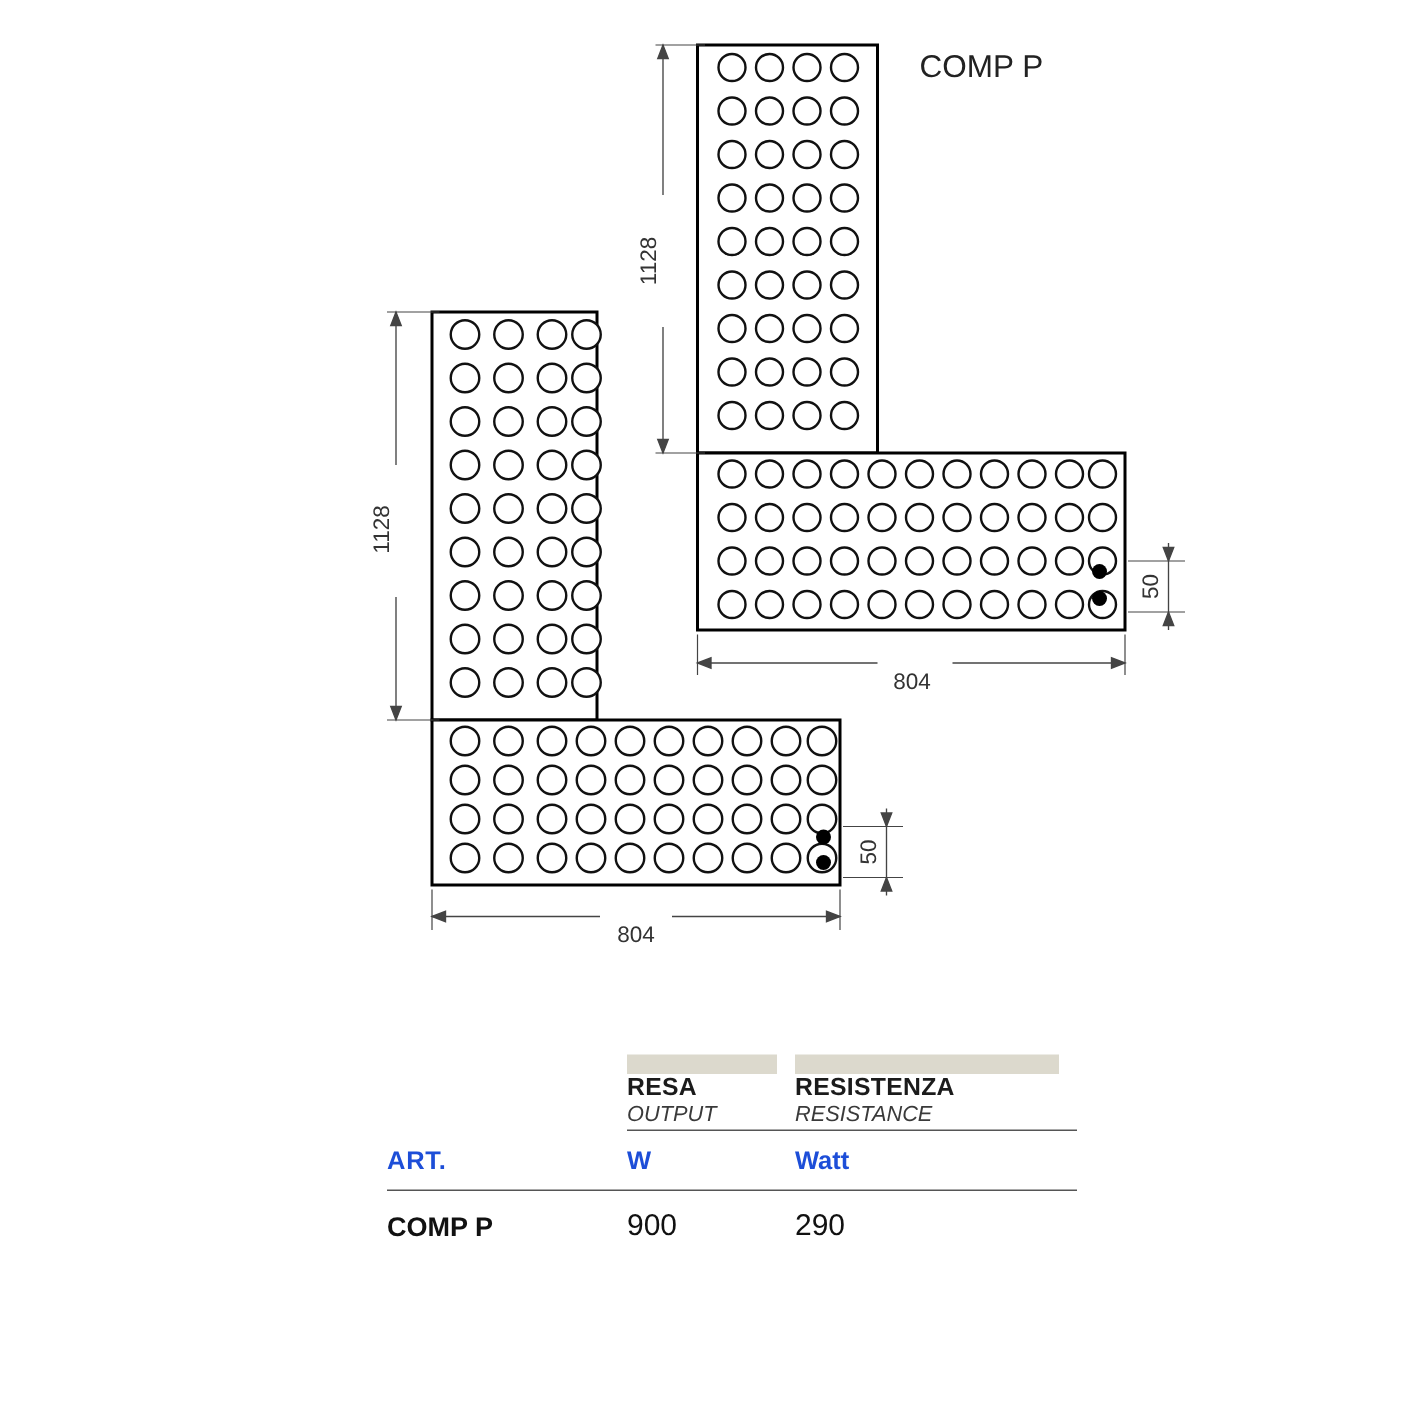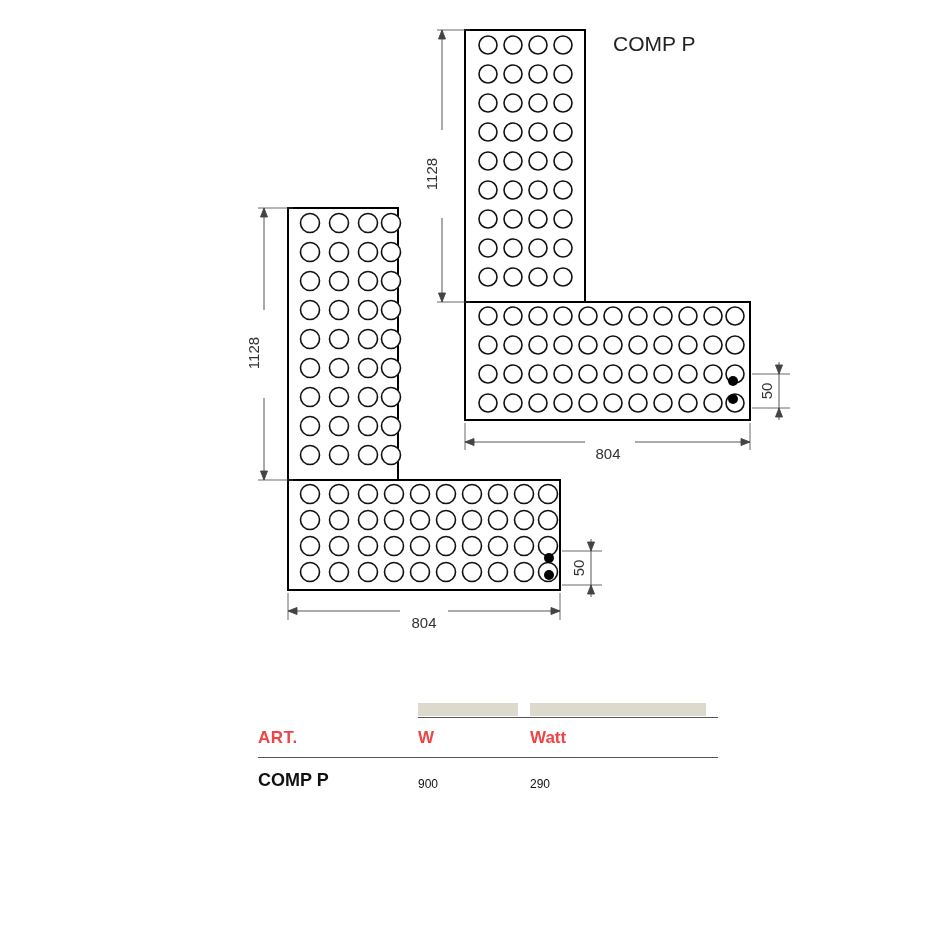--- a/index.html
+++ b/index.html
@@ -106,30 +106,30 @@
     line-height: 0;
   }
   .rule-row td.col-art { border-bottom: none; }
   .rule-row td .pad { display: block; height: 1px; }
   .rule-row td.col-a .pad, .rule-row td.col-b .pad { margin-right: 12px; }
 
   .unit-row td {
     padding: 10px 0 8px 0;
     font-size: 17px;
     font-weight: bold;
-    color: #ef4444;
+    color: #1d4ed8;
   }
   .unit-row td.col-art {
     font-size: 17px;
     letter-spacing: 0.5px;
   }
 
   .data-row td {
     padding: 12px 0 6px 0;
-    font-size: 12px;
+    font-size: 20px;
     color: #111;
   }
   .data-row td.col-art {
     font-weight: bold;
     font-size: 18px;
   }
 </style>
 </head>
 <body>
 
@@ -374,20 +374,31 @@
       <tr class="swatch-row">
         <td class="col-art"></td>
         <td class="col-a">
             <div class="swatch"></div>
           </td>
         <td class="col-b">
             <div class="swatch"></div>
           </td>
       </tr>
 
+      <tr>
+        <td class="col-art head-cell"></td>
+        <td class="col-a head-cell">
+          <div class="head-main">RESA</div>
+          <div class="head-sub">OUTPUT</div>
+        </td>
+        <td class="col-b head-cell">
+          <div class="head-main">RESISTENZA</div>
+          <div class="head-sub">RESISTANCE</div>
+        </td>
+      </tr>
 
       <tr class="rule-row">
         <td class="col-art">
             <span class="pad"></span>
           </td>
         <td class="col-a">
             <span class="pad"></span>
           </td>
         <td class="col-b">
             <span class="pad"></span>

